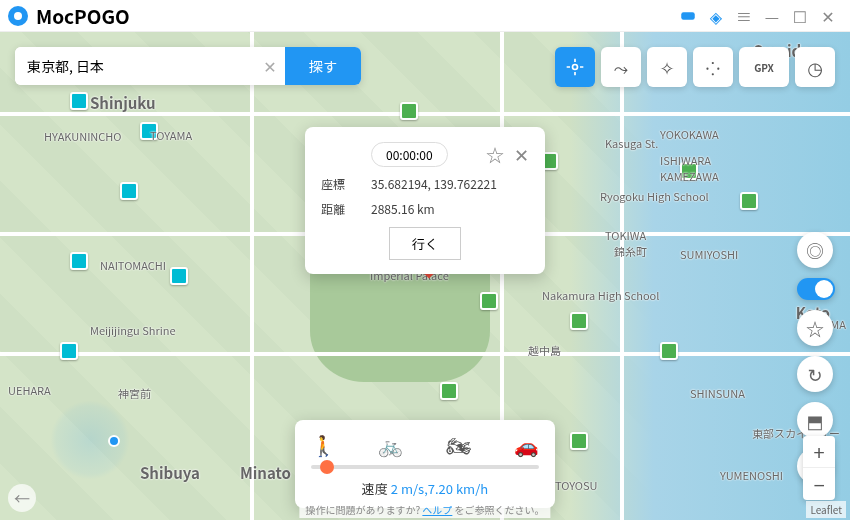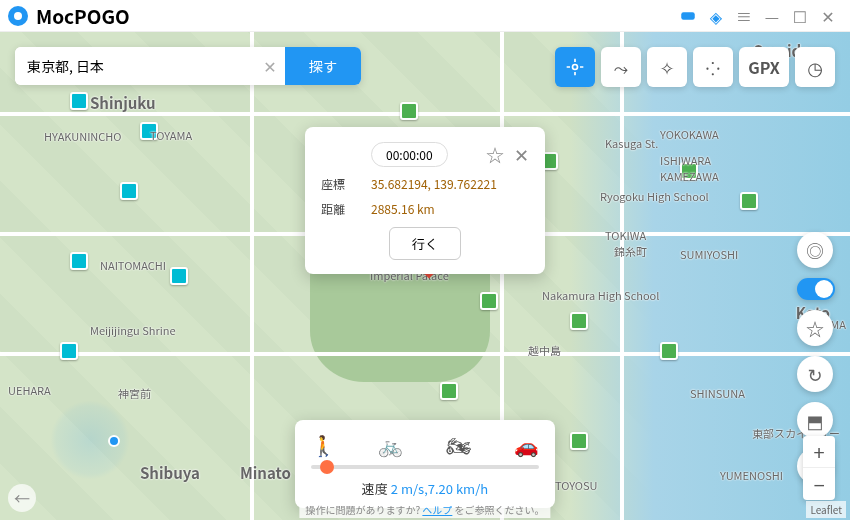--- a/index.html
+++ b/index.html
@@ -31,30 +31,30 @@
     .map-label { position:absolute; font-size:11px; color:#666; white-space:nowrap; text-shadow:0 0 2px #fff, 0 0 2px #fff; }
     
     .search-box { position: absolute; top: 15px; left: 15px; display: flex; background: #fff; border-radius: 6px; box-shadow: 0 2px 8px rgba(0,0,0,.15); overflow: hidden; }
     .search-box input { border: none; padding: 0 12px; width: 240px; height: 38px; font-size: 14px; outline: none; }
     .search-box .clear { width:30px; display:flex;align-items:center;justify-content:center; color:#aaa; cursor:pointer; }
     .search-box .btn { background: #2196F3; color: #fff; border: none; padding: 0 24px; font-size: 14px; cursor: pointer; }
     
     .mode-toolbar { position: absolute; top: 15px; right: 15px; display: flex; gap: 6px; }
     .mode-btn { width: 40px; height: 40px; background: #fff; border-radius: 6px; box-shadow: 0 2px 6px rgba(0,0,0,.15); display:flex;align-items:center;justify-content:center; cursor:pointer; color:#555; font-size:18px; }
     .mode-btn.active { background: #2196F3; color: #fff; }
-    .mode-btn.wide { width:50px; font-size:16px; font-weight:bold; }
+    .mode-btn.wide { width:50px; font-size:10px; font-weight:bold; }
     
     .info-popup { position: absolute; top: 95px; left: 305px; width: 240px; background: #fff; border-radius: 8px; box-shadow: 0 4px 16px rgba(0,0,0,.2); padding: 14px 16px; }
     .info-popup .hdr { display:flex; align-items:center; justify-content:flex-end; gap:10px; margin-bottom:8px; }
     .info-popup .timer { border:1px solid #ddd; border-radius:14px; padding:3px 14px; font-size:12px; margin-right:auto; margin-left:50px; }
     .info-popup .star, .info-popup .close { cursor:pointer; color:#888; font-size:18px; }
     .info-popup .row { display:flex; font-size:12px; margin:8px 0; }
     .info-popup .lbl { width:50px; color:#444; }
-    .info-popup .val { color:#a16207; }
-    .info-popup .go { display:block; margin:10px auto 0; padding:6px 22px; border:1px solid #ccc; background:#fff; border-radius:6px; font-size:13px; cursor:pointer; }
+    .info-popup .val { color:#404040; }
+    .info-popup .go { display:block; margin:10px auto 0; padding:6px 22px; border:1px solid #ccc; background:#fff; border-radius:0; font-size:13px; cursor:pointer; }
     .info-popup::after { content:""; position:absolute; bottom:-10px; left:50%; margin-left:-10px; border:10px solid transparent; border-top-color:#fff; }
     
     .pin { position:absolute; width:28px; height:28px; top:220px; left:418px; }
     .pin::before { content:""; position:absolute; width:22px;height:22px; background:#e74c3c; border-radius:50% 50% 50% 0; transform:rotate(-45deg); }
     .pin::after { content:"B"; position:absolute; width:22px; height:22px; color:#fff; font-size:11px; font-weight:bold; display:flex;align-items:center;justify-content:center; }
     
     .side-tools { position:absolute; right:15px; top:200px; display:flex; flex-direction:column; gap:10px; }
     .side-btn { width:36px; height:36px; background:#fff; border-radius:50%; box-shadow:0 2px 6px rgba(0,0,0,.2); display:flex;align-items:center;justify-content:center; cursor:pointer; color:#666; font-size:18px; }
     .toggle { width:38px; height:22px; background:#2196F3; border-radius:11px; position:relative; cursor:pointer; box-shadow:0 2px 6px rgba(0,0,0,.2);}
     .toggle::after{ content:""; position:absolute; right:2px; top:2px; width:18px;height:18px; background:#fff; border-radius:50%; }

